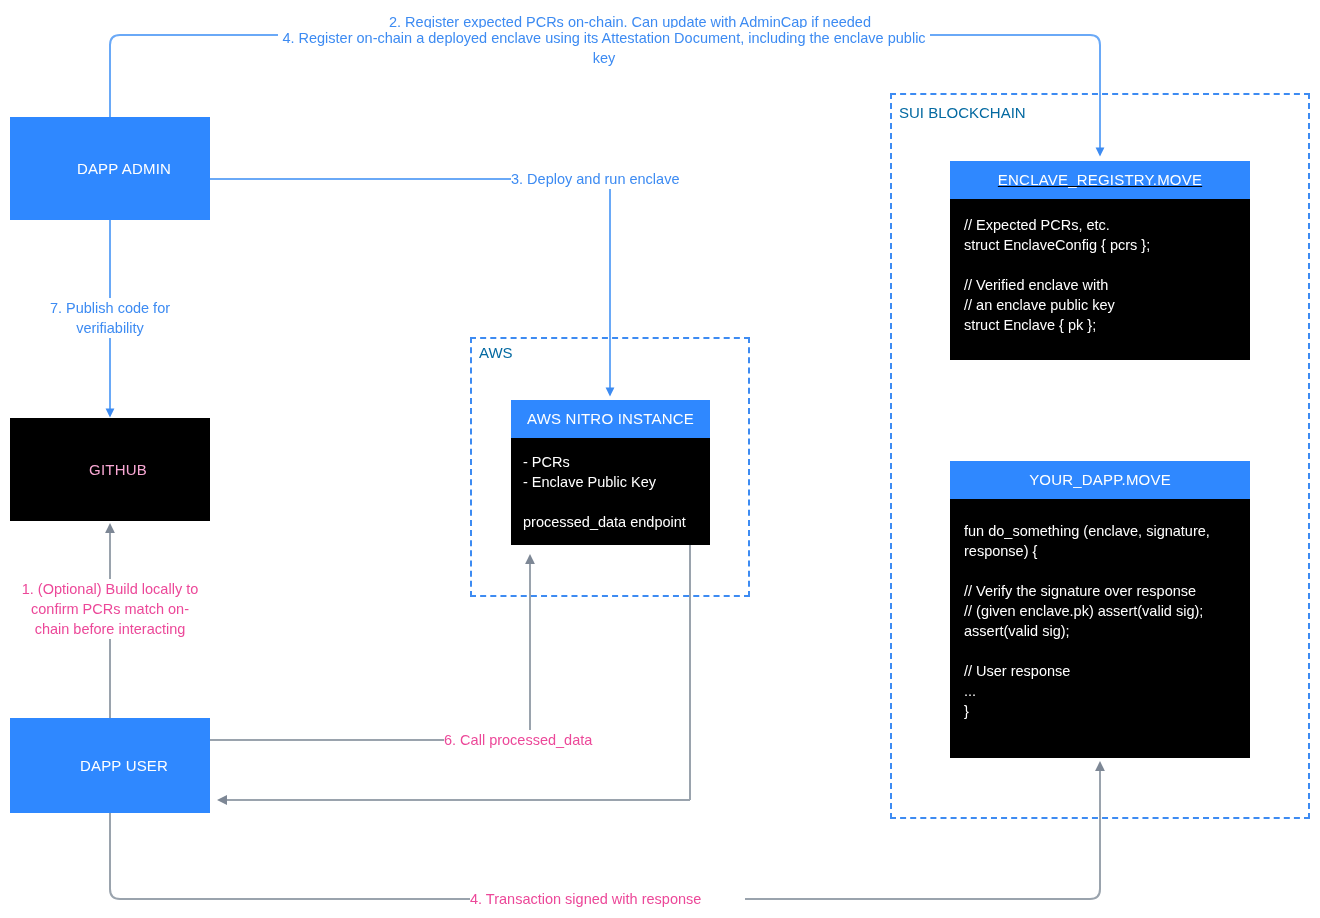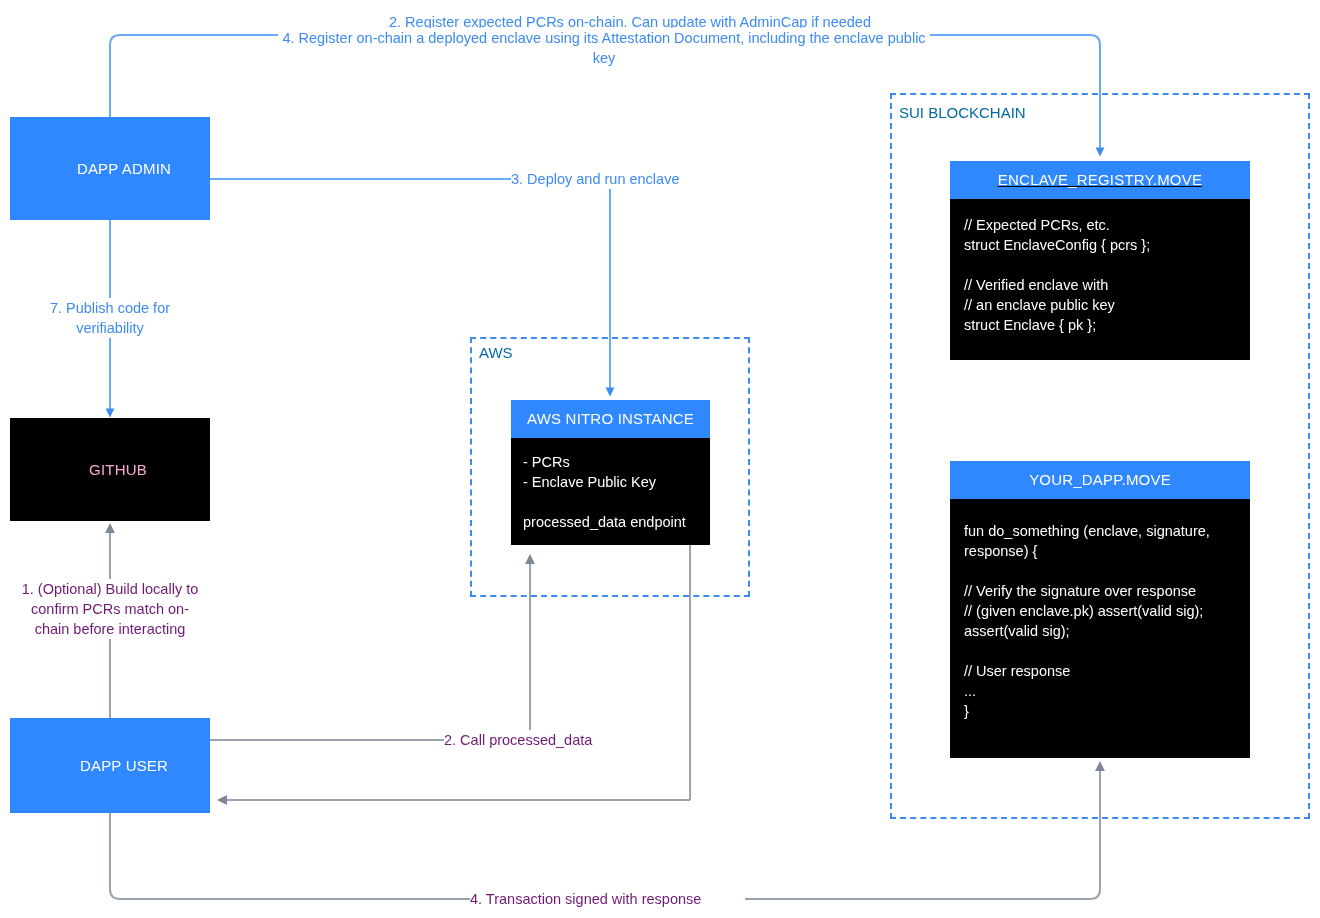--- a/index.html
+++ b/index.html
@@ -86,21 +86,21 @@
     white-space: nowrap;
   }
   .lbl {
     position: absolute;
     font-size: 14.5px;
     line-height: 20px;
     background: #ffffff;
     box-sizing: border-box;
   }
   .lbl-blue { color: #3d8bf2; }
-  .lbl-gray { color: #701a75; }
+  .lbl-gray { color: #ec4899; }
   .lbl-c { text-align: center; }
   .lbl-l { text-align: left; }
 </style>
 </head>
 <body>
 
 <div id="canvas">
 
   <svg class="wires" viewBox="0 0 1320 918">
     <defs>
@@ -184,18 +184,18 @@
   <div class="lbl lbl-blue lbl-c" style="left:290px; top:12px; width:680px;">2. Register expected PCRs on-chain. Can update with AdminCap if needed</div>
 
   <div class="lbl lbl-blue lbl-c" style="left:278px; top:28px; width:652px;">4. Register on-chain a deployed enclave using its Attestation Document, including the enclave public key</div>
 
   <div class="lbl lbl-blue lbl-c" style="left:20px; top:298px; width:180px;">7. Publish code for verifiability</div>
 
   <div class="lbl lbl-blue lbl-l" style="left:511px; top:169px; width:200px;">3. Deploy and run enclave</div>
 
   <div class="lbl lbl-gray lbl-c" style="left:15px; top:579px; width:190px;">1. (Optional) Build locally to confirm PCRs match on-chain before interacting</div>
 
-  <div class="lbl lbl-gray lbl-l" style="left:444px; top:730px; width:180px;">2. Call processed_data</div>
+  <div class="lbl lbl-gray lbl-l" style="left:444px; top:730px; width:180px;">6. Call processed_data</div>
 
 
   <div class="lbl lbl-gray lbl-l" style="left:470px; top:889px; width:275px;">4. Transaction signed with response</div>
 
 </div>
 
 </body></html>

